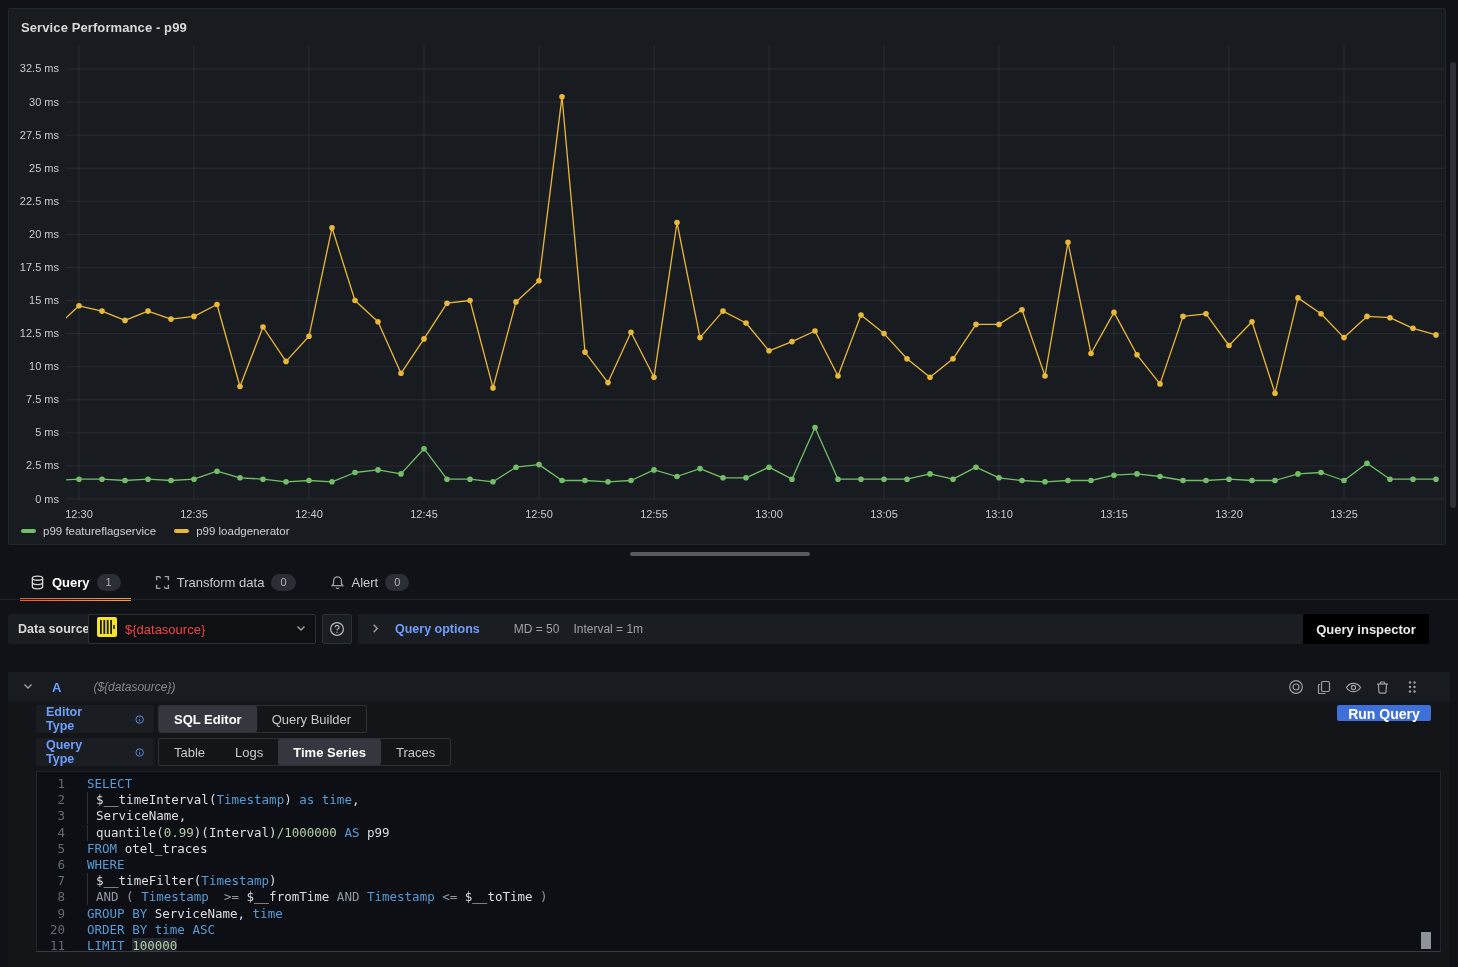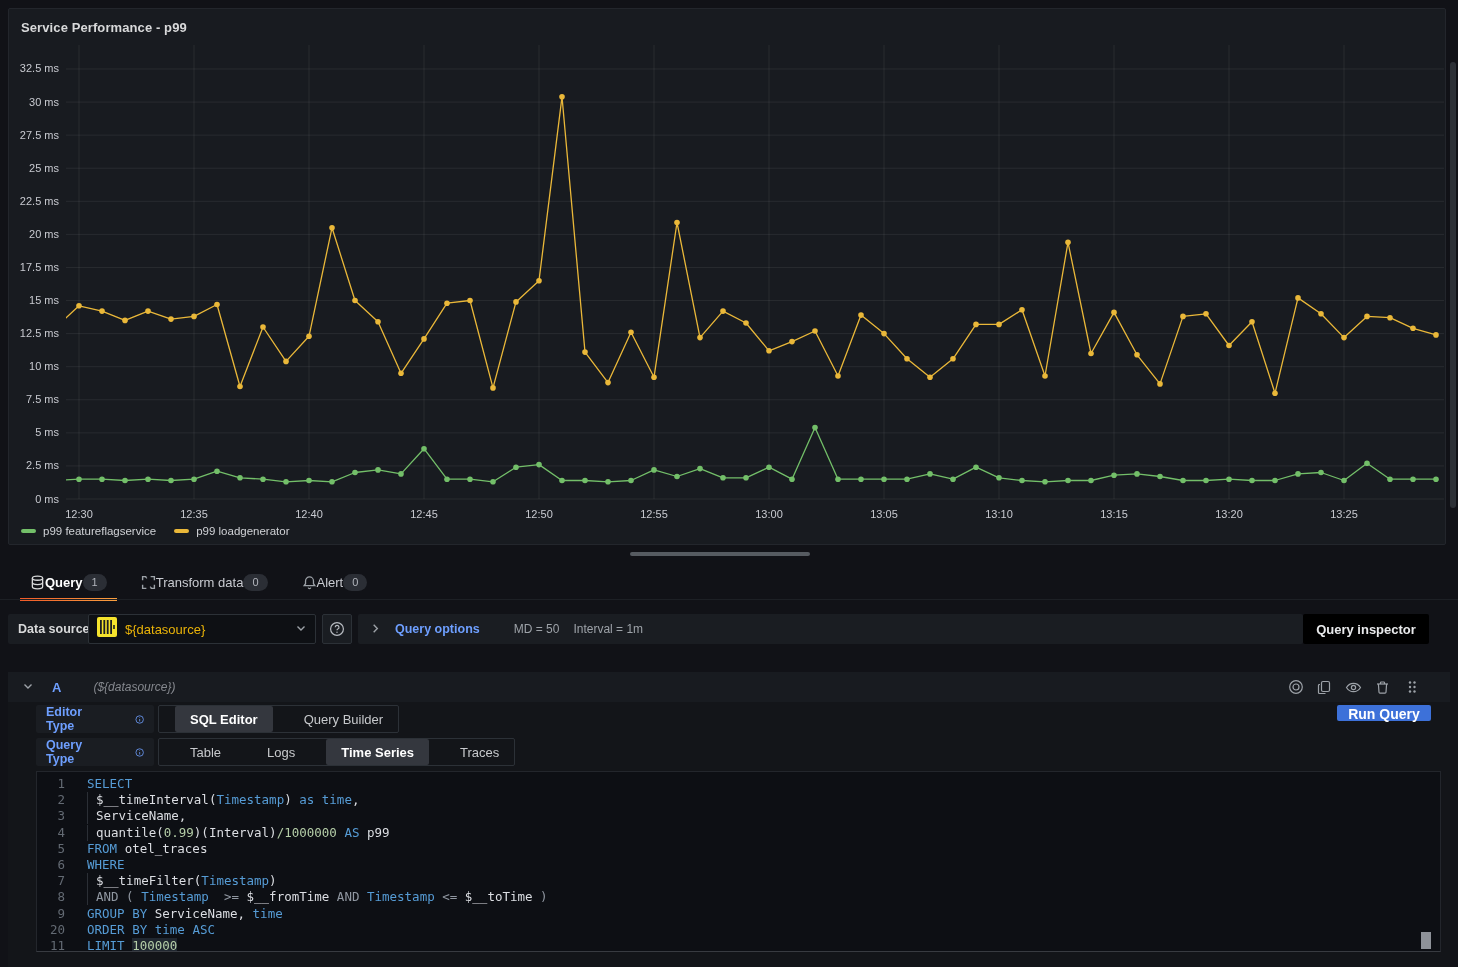--- a/index.html
+++ b/index.html
@@ -10,36 +10,36 @@
   #panel-title{left:12px;top:11px;font-size:13px;font-weight:700;color:#d8d9da;letter-spacing:.1px;}
   #chart{left:0;top:0;width:1436px;height:535px;}
   #legend{left:12px;bottom:7px;display:flex;gap:18px;align-items:center;}
   .legend-item{display:flex;align-items:center;gap:7px;font-size:11.5px;color:#d0d2d6;cursor:pointer;}
   .legend-swatch{width:15px;height:4px;border-radius:2px;}
   
   #hscroll{left:630px;top:552px;width:180px;height:4px;background:#565b61;border-radius:2px;}
   #vscroll{left:1450px;top:62px;width:6px;height:446px;background:#2c3036;border-radius:3px;}
   
   #tabs{left:8px;top:566px;height:32px;display:flex;align-items:center;padding-left:12px;gap:14px;}
-  .tab{position:relative;display:flex;align-items:center;gap:0;height:32px;padding:0 10px;cursor:pointer;}
+  .tab{position:relative;display:flex;align-items:center;gap:7px;height:32px;padding:0 10px;cursor:pointer;}
   .tab .tlabel{font-size:13px;color:#c9cbd1;}
   .tab.active .tlabel{color:#ffffff;font-weight:600;}
   .tab .badge{background:#2b2e35;color:#b2b5bc;border-radius:9px;font-size:11px;padding:1px 9px;line-height:15px;}
   .tab.active::after{content:"";position:absolute;left:0;right:0;bottom:-3px;height:3px;
      background:linear-gradient(90deg,#f05a28,#f9a03f);}
   #tabs-divider{left:0;top:599px;width:1458px;height:1px;background:#1d2025;}
   .ticon{width:15px;height:15px;display:inline-block;}
   .ticon svg{display:block;}
   
   #ds-row{left:8px;top:614px;width:1442px;height:30px;}
   .chip{background:#1a1d22;border-radius:2px;height:30px;display:inline-flex;align-items:center;padding:0 10px;box-sizing:border-box;}
   #ds-label{left:0;top:0;font-size:12.5px;font-weight:600;color:#d8d9da;}
   #ds-picker{left:80px;top:0;width:228px;height:30px;background:#0e1014;border:1px solid #2c3137;border-radius:2px;
      display:flex;align-items:center;gap:8px;padding:0 8px;box-sizing:border-box;cursor:pointer;}
-  #ds-picker .val{font-size:13px;color:#eab308;flex:1;}
+  #ds-picker .val{font-size:13px;color:#ef4444;flex:1;}
   #ds-help{left:314px;top:0;width:30px;height:30px;background:#1a1d22;border:1px solid #2c3137;border-radius:2px;
      display:flex;align-items:center;justify-content:center;box-sizing:border-box;cursor:pointer;}
   #ds-options{left:350px;top:0;width:945px;height:30px;background:#1a1d22;border-radius:2px;
      display:flex;align-items:center;padding:0 12px;box-sizing:border-box;gap:14px;text-align:center;}
   #query-options-link{font-size:12.5px;font-weight:600;color:#6e9fff;cursor:pointer;}
   .opt-meta{font-size:12px;color:#9da2a8;}
   #md-meta{margin-left:20px;}
   #query-inspector{left:1295px;top:0;width:126px;height:30px;background:#000000;border-radius:2px;border:none;
      color:#e9eaec;font-size:13px;font-weight:600;display:flex;align-items:center;justify-content:center;cursor:pointer;font-family:inherit;}
   
@@ -49,21 +49,21 @@
   #ref-ds{color:#85888e;font-size:12px;font-style:italic;margin-left:32px;}
   #header-icons{margin-left:auto;display:flex;align-items:center;gap:12px;padding-right:16px;}
   .hicon{width:17px;height:17px;display:flex;align-items:center;justify-content:center;cursor:pointer;}
   
   .qrow{position:absolute;left:28px;display:flex;align-items:flex-start;gap:4px;}
   #row-editor-type{top:33px;}
   #row-query-type{top:66px;}
   .qlabel{width:118px;height:28px;background:#1a1d22;border-radius:2px;display:flex;align-items:center;justify-content:space-between;
      padding:0 10px;box-sizing:border-box;color:#6e9fff;font-size:12.5px;font-weight:600;gap:40px;}
   .seg{display:inline-flex;border:1px solid #2c3137;border-radius:2px;height:28px;box-sizing:border-box;overflow:hidden;}
-  .seg button{background:transparent;border:none;color:#c7c9cc;font-size:13px;font-family:inherit;padding:0 15px;height:26px;cursor:pointer;margin-left:16px;}
+  .seg button{background:transparent;border:none;color:#c7c9cc;font-size:13px;font-family:inherit;padding:0 15px;height:26px;cursor:pointer;}
   .seg button.sel{background:#34373e;color:#ffffff;font-weight:700;border-radius:2px;}
   #run-query{position:absolute;right:19px;top:33px;width:94px;height:16px;background:#3d71d9;border:none;border-radius:2px;
      color:#fff;font-size:14px;font-weight:600;cursor:pointer;font-family:inherit;}
   
   #editor{left:28px;top:99px;width:1405px;height:181px;background:#0d0f14;border:1px solid #23262c;border-bottom:1px solid #383b41;
      box-sizing:border-box;font-family:"DejaVu Sans Mono",monospace;font-size:12.5px;line-height:16.2px;overflow:hidden;cursor:text;}
   .sql-line{display:flex;white-space:pre;}
   .lnum{width:42px;flex:0 0 42px;text-align:right;padding-right:14px;color:#636a73;box-sizing:border-box;user-select:none;}
   .code{padding-left:8px;}
   .tk-k{color:#569cd6;}

